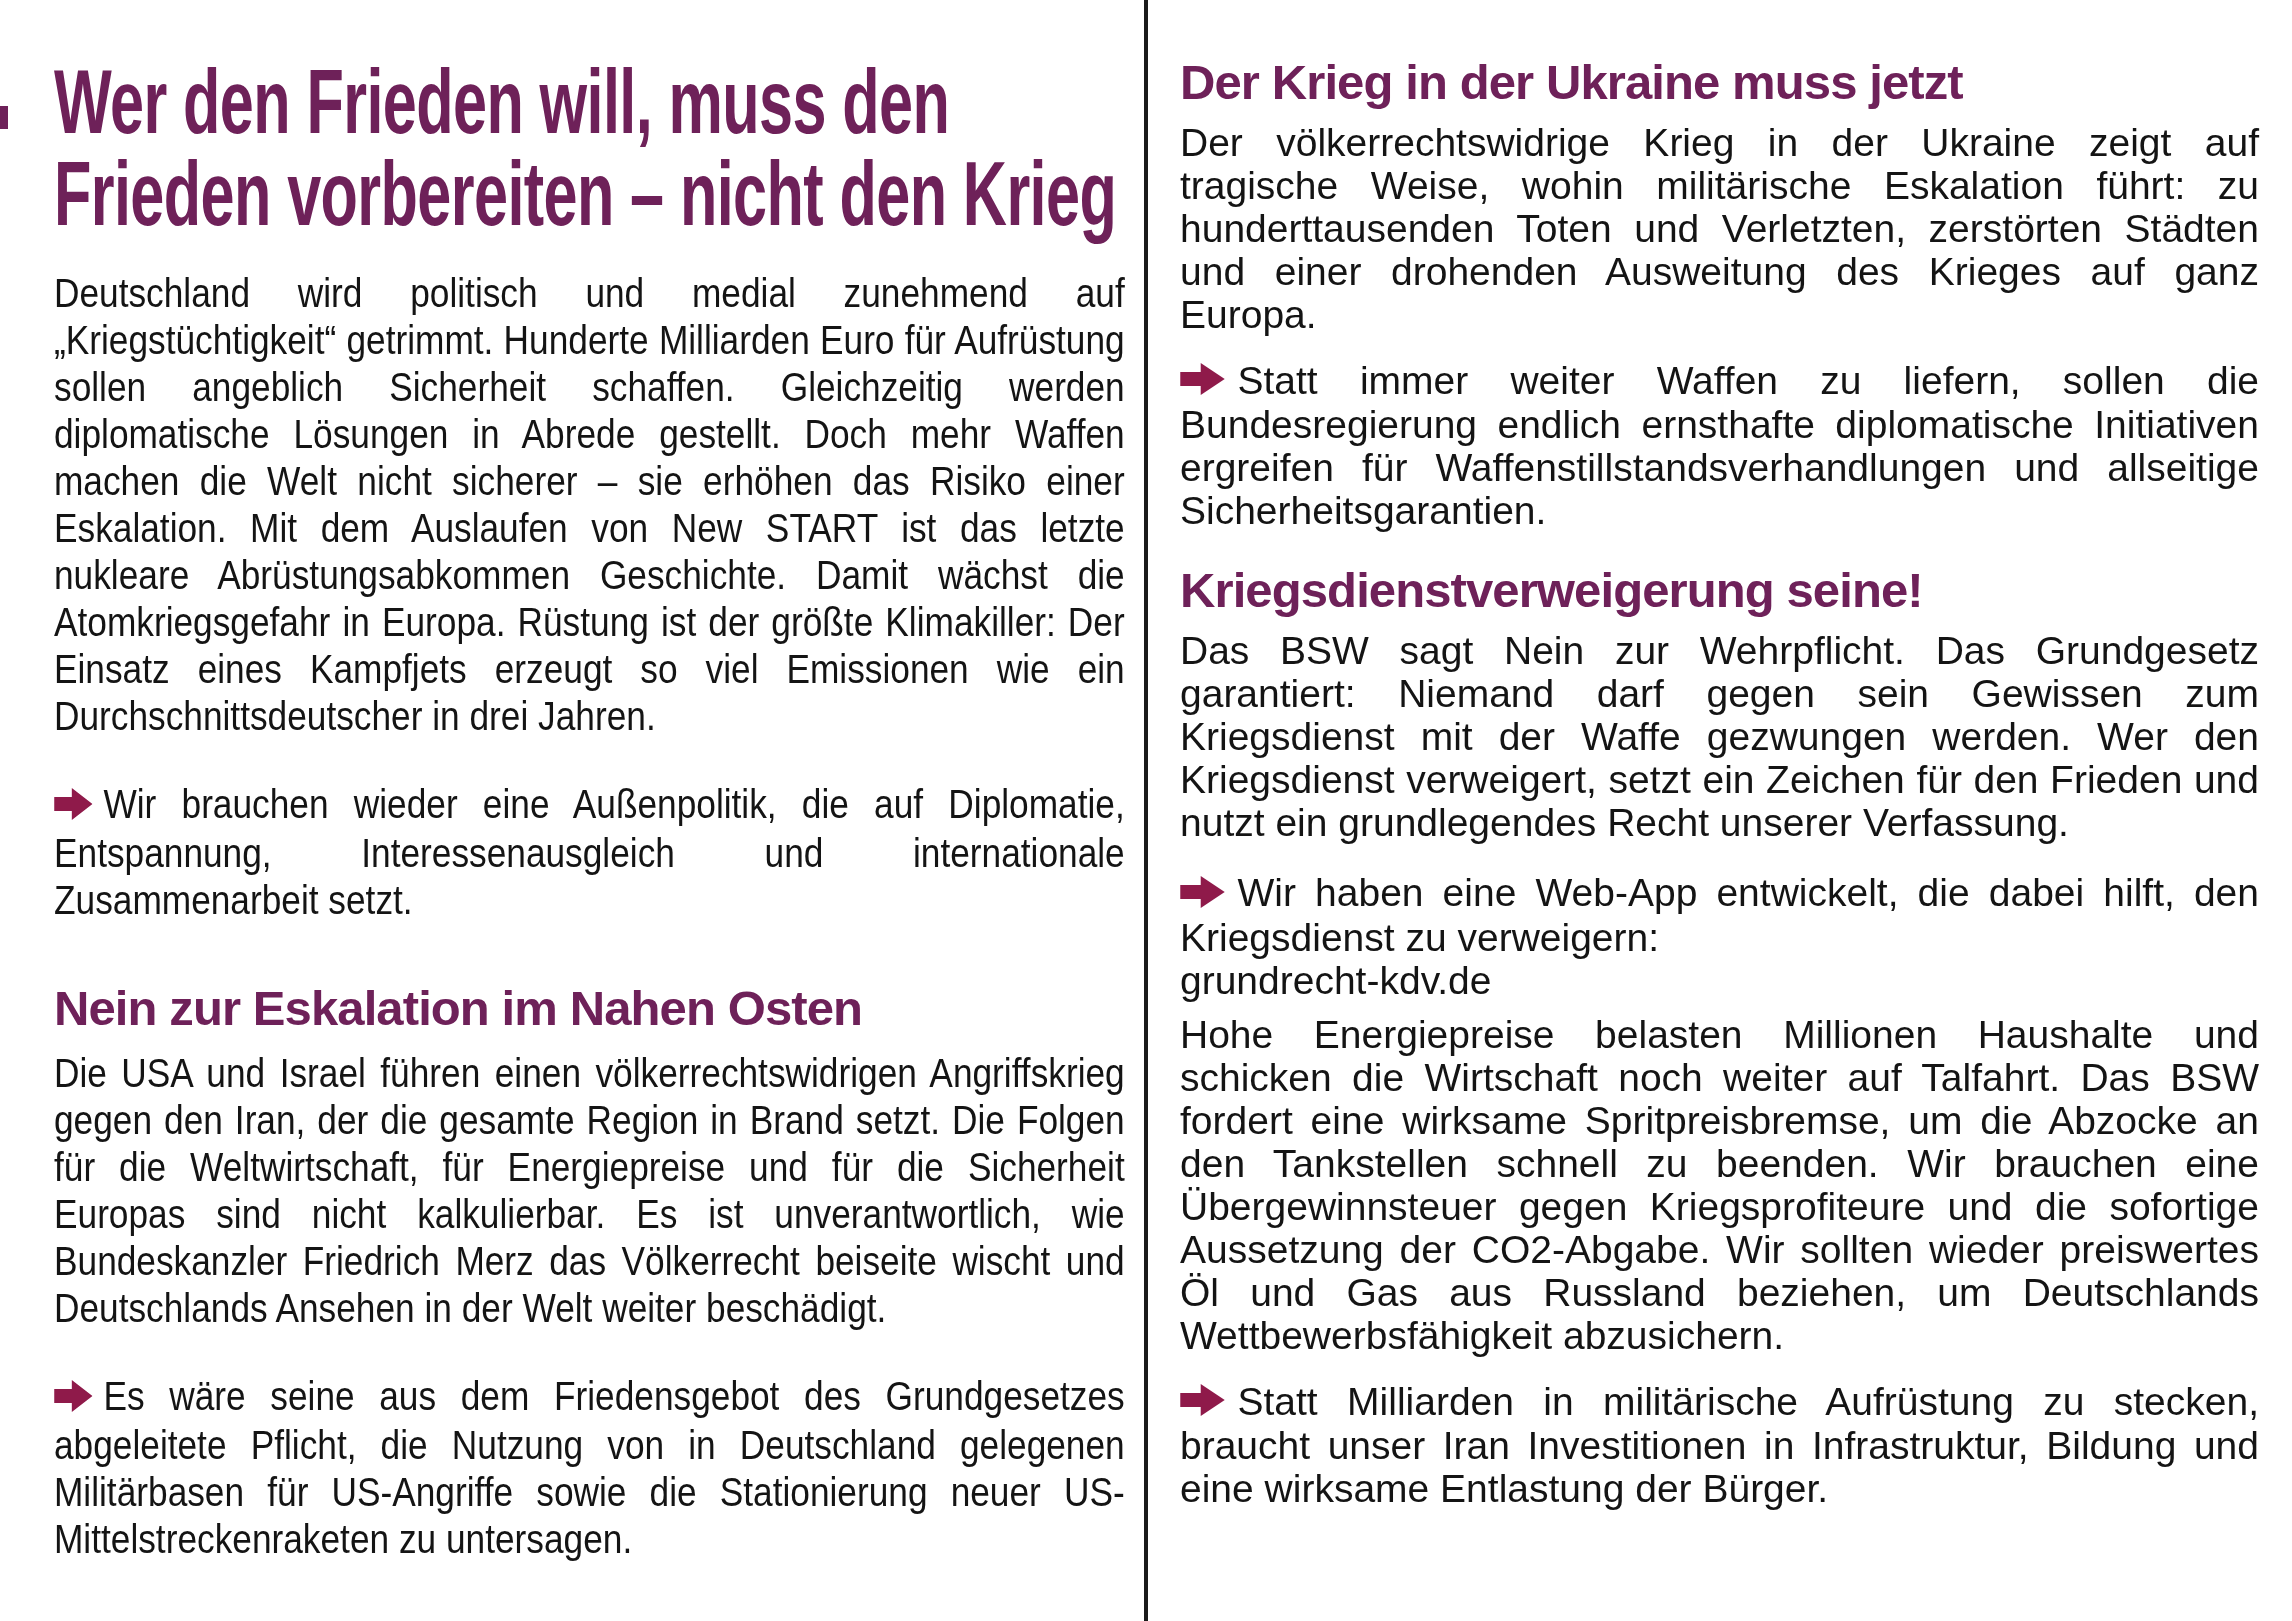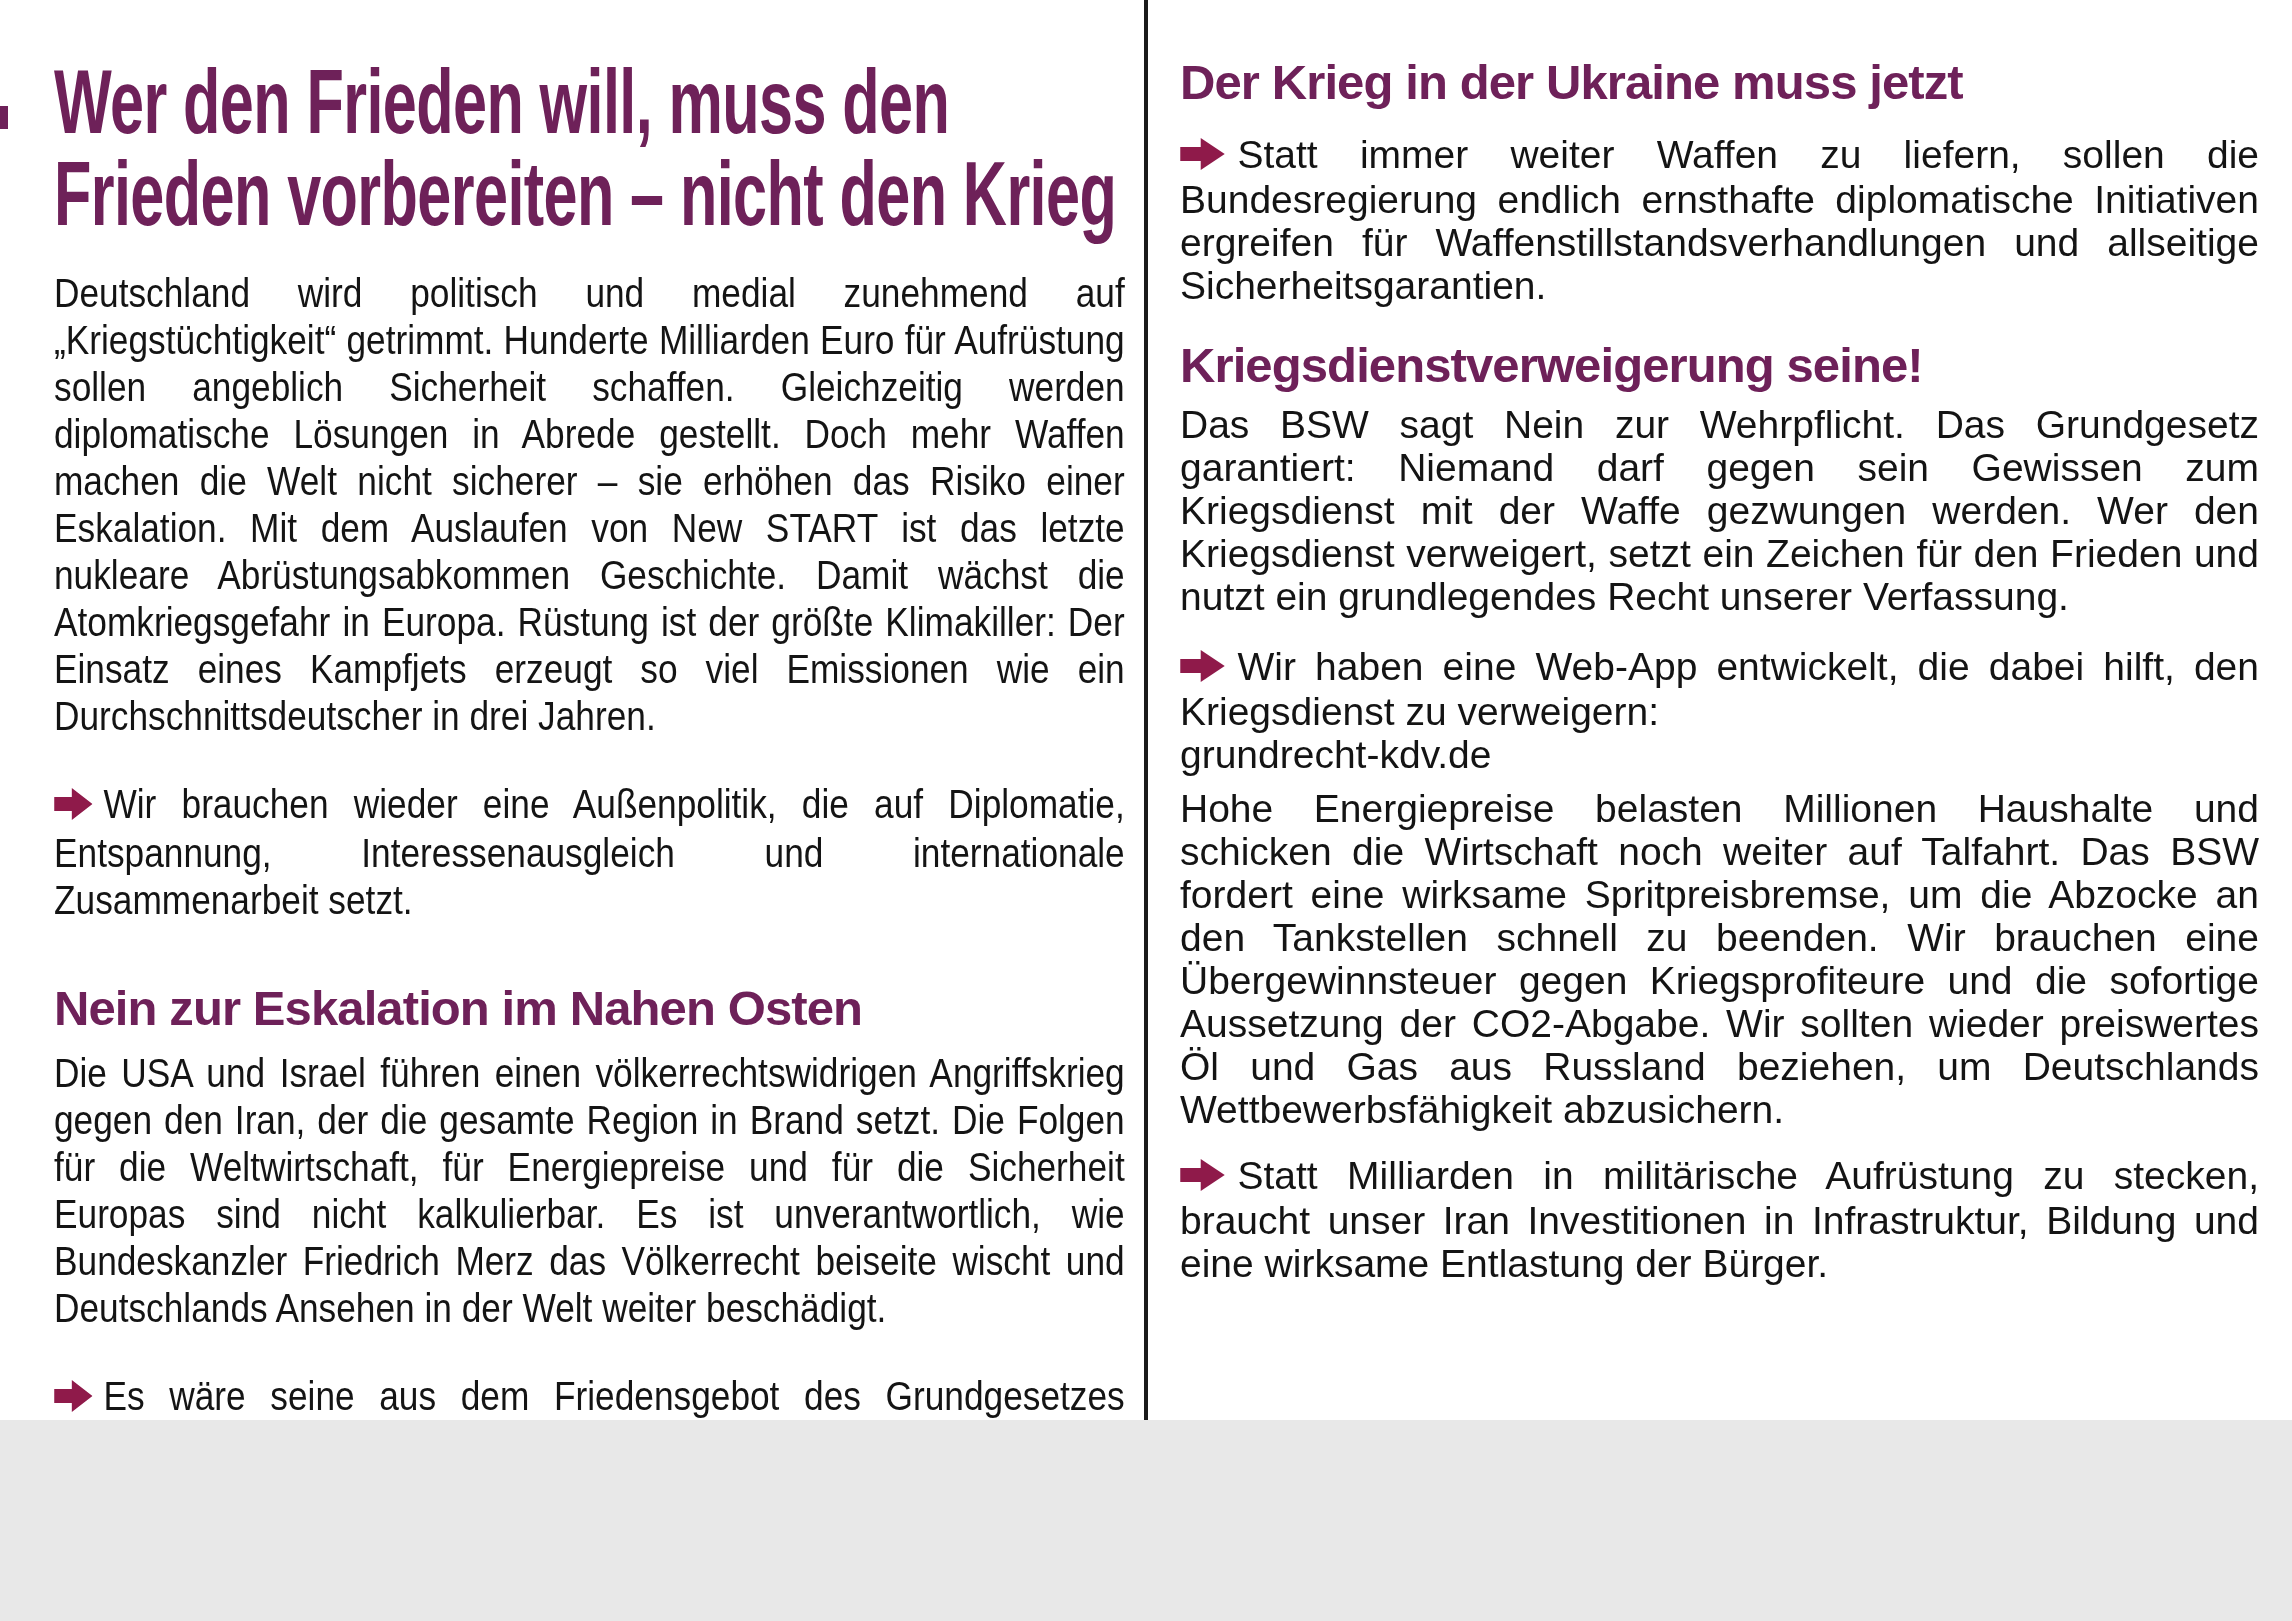--- a/index.html
+++ b/index.html
@@ -2,21 +2,21 @@
 <html lang="de" style="--heading: #6e2159; --title: #6e2159; --arrow: #8f1a4a; --body-text: #141414; --divider: #1a1a1a; --background: #ffffff;font-size:14.3px"><head>
 <meta charset="utf-8">
 <style>
   :root{
     --heading:#6e2159; --title:#6e2159; --arrow:#8f1a4a;
     --body-text:#141414; --divider:#1a1a1a; --background:#ffffff;
   }
   *{margin:0;padding:0;box-sizing:border-box;}
   html,body{background:#e8e8e8;}
   .page{
-    position:relative; width:2293px; height:1420px;
+    position:relative; width:2293px; height:1621px;
     background:var(--background); overflow:hidden;
     font-family:"Liberation Sans", sans-serif; color:var(--body-text);
   }
   .divider{position:absolute; left:1144px; top:0; width:3.6px; height:1621px; background:var(--divider);}
   .edge-mark{position:absolute; left:0; top:106px; width:8px; height:23px; background:var(--heading);}
   .col{position:absolute; top:0;}
   .col-left{left:54px; width:1071px;}
   .col-right{left:1180px; width:1079px;}
 
   
@@ -89,20 +89,21 @@
 
     <div class="cond m-b2">
       <p class="body-l"><span class="arrow"><svg width="45" height="32" viewBox="0 0 50 36" aria-hidden="true">
               <path d="M0 10 H23 V0 L50 18 L23 36 V26 H0 Z" fill="#8f1a4a"></path>
             </svg></span><span>Es wäre seine aus dem Friedensgebot des Grundgesetzes abgeleitete Pflicht, die Nutzung von in Deutschland gelegenen Militärbasen für US-Angriffe sowie die Stationierung neuer US-Mittelstreckenraketen zu untersagen.</span></p>
     </div>
   </div>
 
   <div class="col col-right">
     <h2 class="m-h1r">Der Krieg in der Ukraine muss jetzt</h2>
+    <p class="body-r m-pr">Der völkerrechtswidrige Krieg in der Ukraine zeigt auf tragische Weise, wohin militärische Eskalation führt: zu hunderttausenden Toten und Verletzten, zerstörten Städten und einer drohenden Ausweitung des Krieges auf ganz Europa.</p>
     <p class="body-r m-br1"><span class="arrow"><svg width="45" height="32" viewBox="0 0 50 36" aria-hidden="true">
             <path d="M0 10 H23 V0 L50 18 L23 36 V26 H0 Z" fill="#8f1a4a"></path>
           </svg></span><span>Statt immer weiter Waffen zu liefern, sollen die Bundesregierung endlich ernsthafte diplomatische Initiativen ergreifen für Waffenstillstandsverhandlungen und allseitige Sicherheitsgarantien.</span></p>
 
     <h2 class="m-hr2">Kriegsdienstverweigerung seine!</h2>
     <p class="body-r m-pr">Das BSW sagt Nein zur Wehrpflicht. Das Grundgesetz garantiert: Niemand darf gegen sein Gewissen zum Kriegsdienst mit der Waffe gezwungen werden. Wer den Kriegsdienst verweigert, setzt ein Zeichen für den Frieden und nutzt ein grundlegendes Recht unserer Verfassung.</p>
     <p class="body-r m-br2"><span class="arrow"><svg width="45" height="32" viewBox="0 0 50 36" aria-hidden="true">
             <path d="M0 10 H23 V0 L50 18 L23 36 V26 H0 Z" fill="#8f1a4a"></path>
           </svg></span><span>Wir haben eine Web-App entwickelt, die dabei hilft, den Kriegsdienst zu verweigern:</span></p>
     <p class="body-r kdv-link">grundrecht-kdv.de</p>

